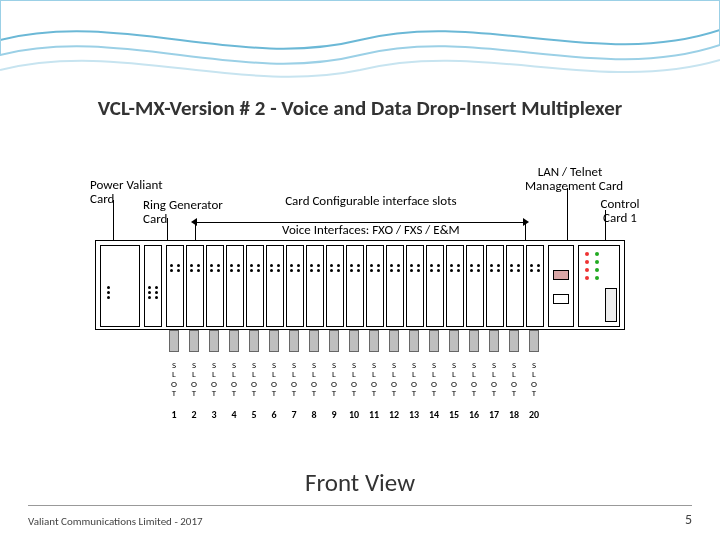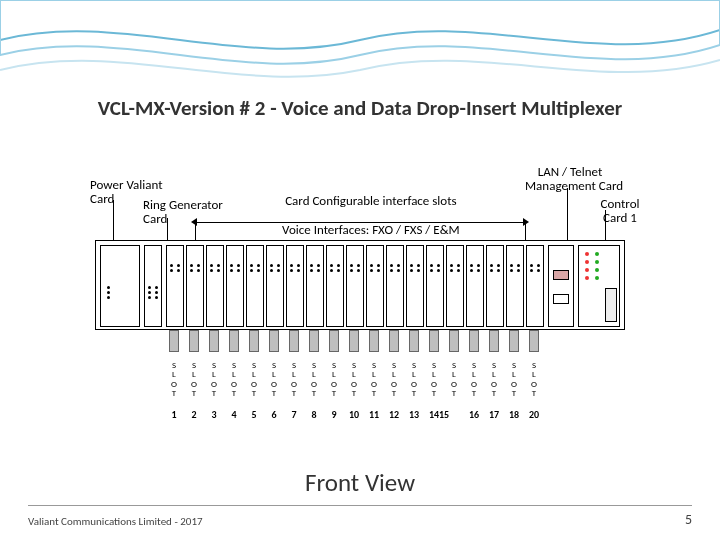--- a/index.html
+++ b/index.html
@@ -419,21 +419,21 @@
       <div class="slot-col-label" style="left:331px; width:16px;">S
 L
 O
 T</div>
       <div class="slot-num" style="left:330px; width:18px;">14</div>
       <div class="slot-tab" style="left:354px;"></div>
       <div class="slot-col-label" style="left:351px; width:16px;">S
 L
 O
 T</div>
-      <div class="slot-num" style="left:340px; width:18px;">15</div>
+      <div class="slot-num" style="left:350px; width:18px;">15</div>
       <div class="slot-tab" style="left:374px;"></div>
       <div class="slot-col-label" style="left:371px; width:16px;">S
 L
 O
 T</div>
       <div class="slot-num" style="left:370px; width:18px;">16</div>
       <div class="slot-tab" style="left:394px;"></div>
       <div class="slot-col-label" style="left:391px; width:16px;">S
 L
 O

